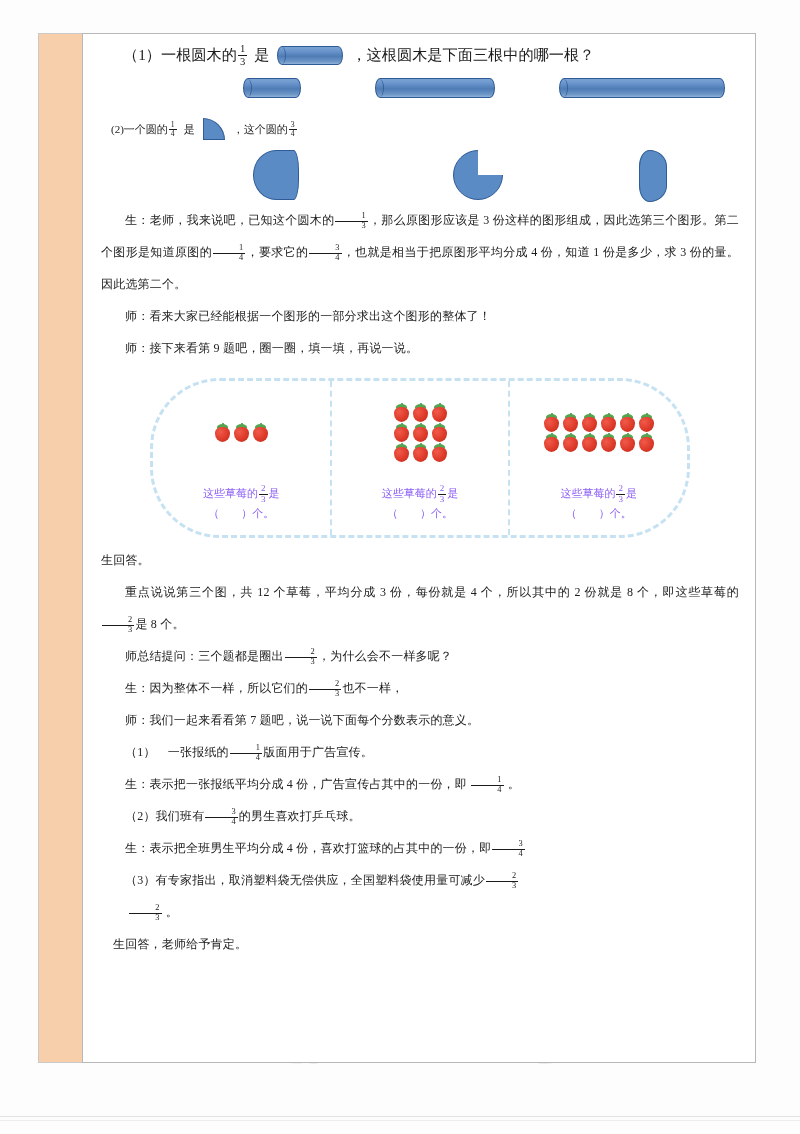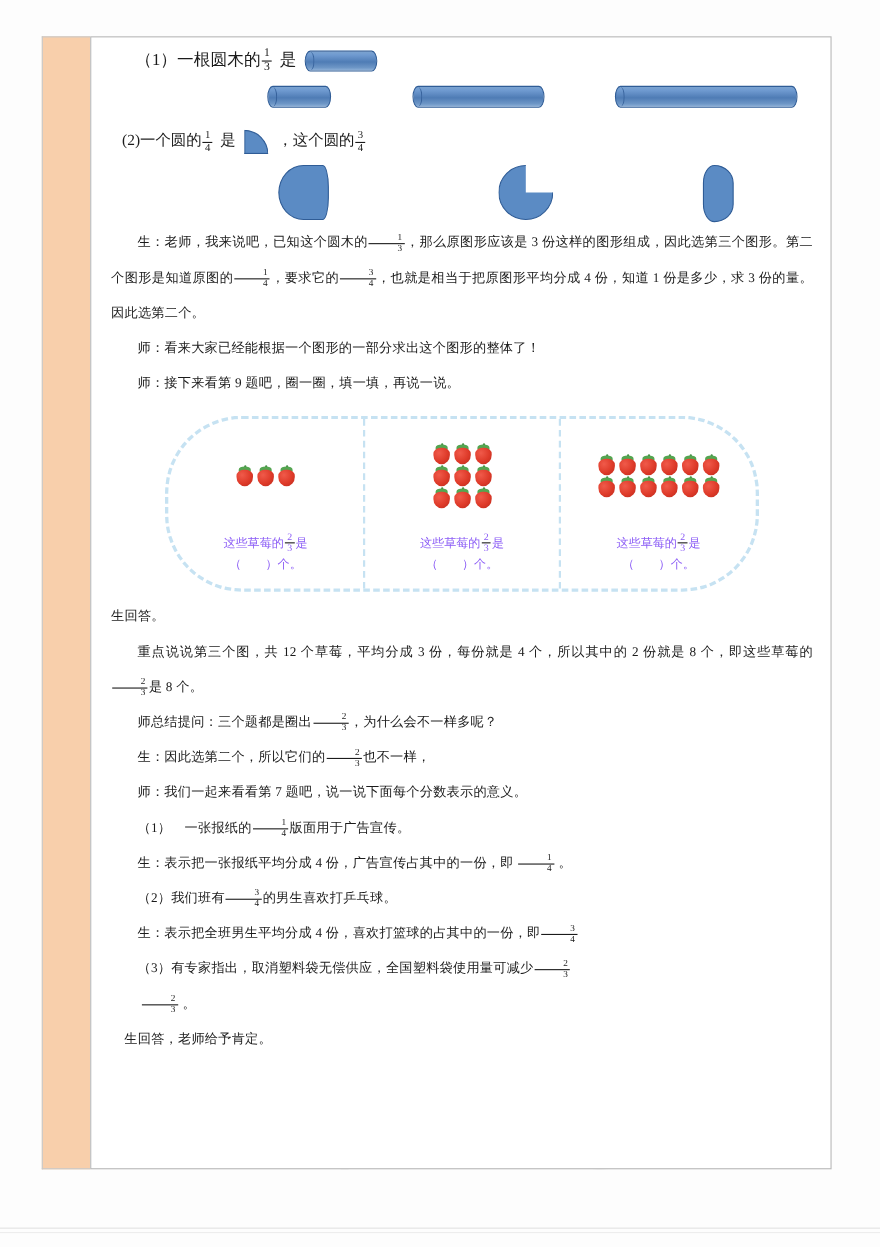--- a/index.html
+++ b/index.html
@@ -153,21 +153,21 @@
   }
   .cyl-row .cyl { position: absolute; top: 6px; height: 20px; }
   .cyl-a { left: 142px; width: 58px; }
   .cyl-b { left: 274px; width: 120px; }
   .cyl-c { left: 458px; width: 166px; }
 
   
   .fig-line2 {
     display: flex;
     align-items: center;
-    font-size: 14px;
+    font-size: 11px;
     line-height: 30px;
     padding-left: 10px;
     margin-top: 8px;
   }
   .sector {
     display: inline-block;
     position: relative;
     vertical-align: middle;
   }
   .quarter {
@@ -295,20 +295,21 @@
       <div class="doc-body">
 
         <div class="fig-line1">
           <span>（1）一根圆木的</span>
           <span class="frac">
             <span class="n">1</span>
             <span class="d">3</span>
           </span>
           <span style="padding-left:6px">是</span>
           <span class="cyl inline"></span>
+          <span>，这根圆木是下面三根中的哪一根？</span>
         </div>
 
         <div class="cyl-row">
           <span class="cyl cyl-a"></span>
           <span class="cyl cyl-b"></span>
           <span class="cyl cyl-c"></span>
         </div>
 
         <div class="fig-line2">
           <span>(2)一个圆的</span>
@@ -505,21 +506,21 @@
 
         <p class="para indent2">
           <span>重点说说第三个图，共 12 个草莓，平均分成 3 份，每份就是 4 个，所以其中的 2 份就是 8 个，即这些草莓的</span><span class="frac"><span class="n">2</span><span class="d">3</span></span><span>是 8 个。</span>
         </p>
 
         <p class="para indent2">
           <span>师总结提问：三个题都是圈出</span><span class="frac"><span class="n">2</span><span class="d">3</span></span><span>，为什么会不一样多呢？</span>
         </p>
 
         <p class="para indent2">
-          <span>生：因此选第二个，所以它们的</span><span class="frac"><span class="n">2</span><span class="d">3</span></span><span>也不一样，</span>
+          <span>生：因为整体不一样，所以它们的</span><span class="frac"><span class="n">2</span><span class="d">3</span></span><span>也不一样，</span>
         </p>
 
         <p class="para indent2">师：我们一起来看看第 7 题吧，说一说下面每个分数表示的意义。</p>
 
         <p class="para indent2">
           <span>（1）　一张报纸的</span><span class="frac"><span class="n">1</span><span class="d">4</span></span><span>版面用于广告宣传。</span>
         </p>
 
         <p class="para indent2">
           <span>生：表示把一张报纸平均分成 4 份，广告宣传占其中的一份，即</span>&nbsp;<span class="frac"><span class="n">1</span><span class="d">4</span></span>&nbsp;<span>。</span>

